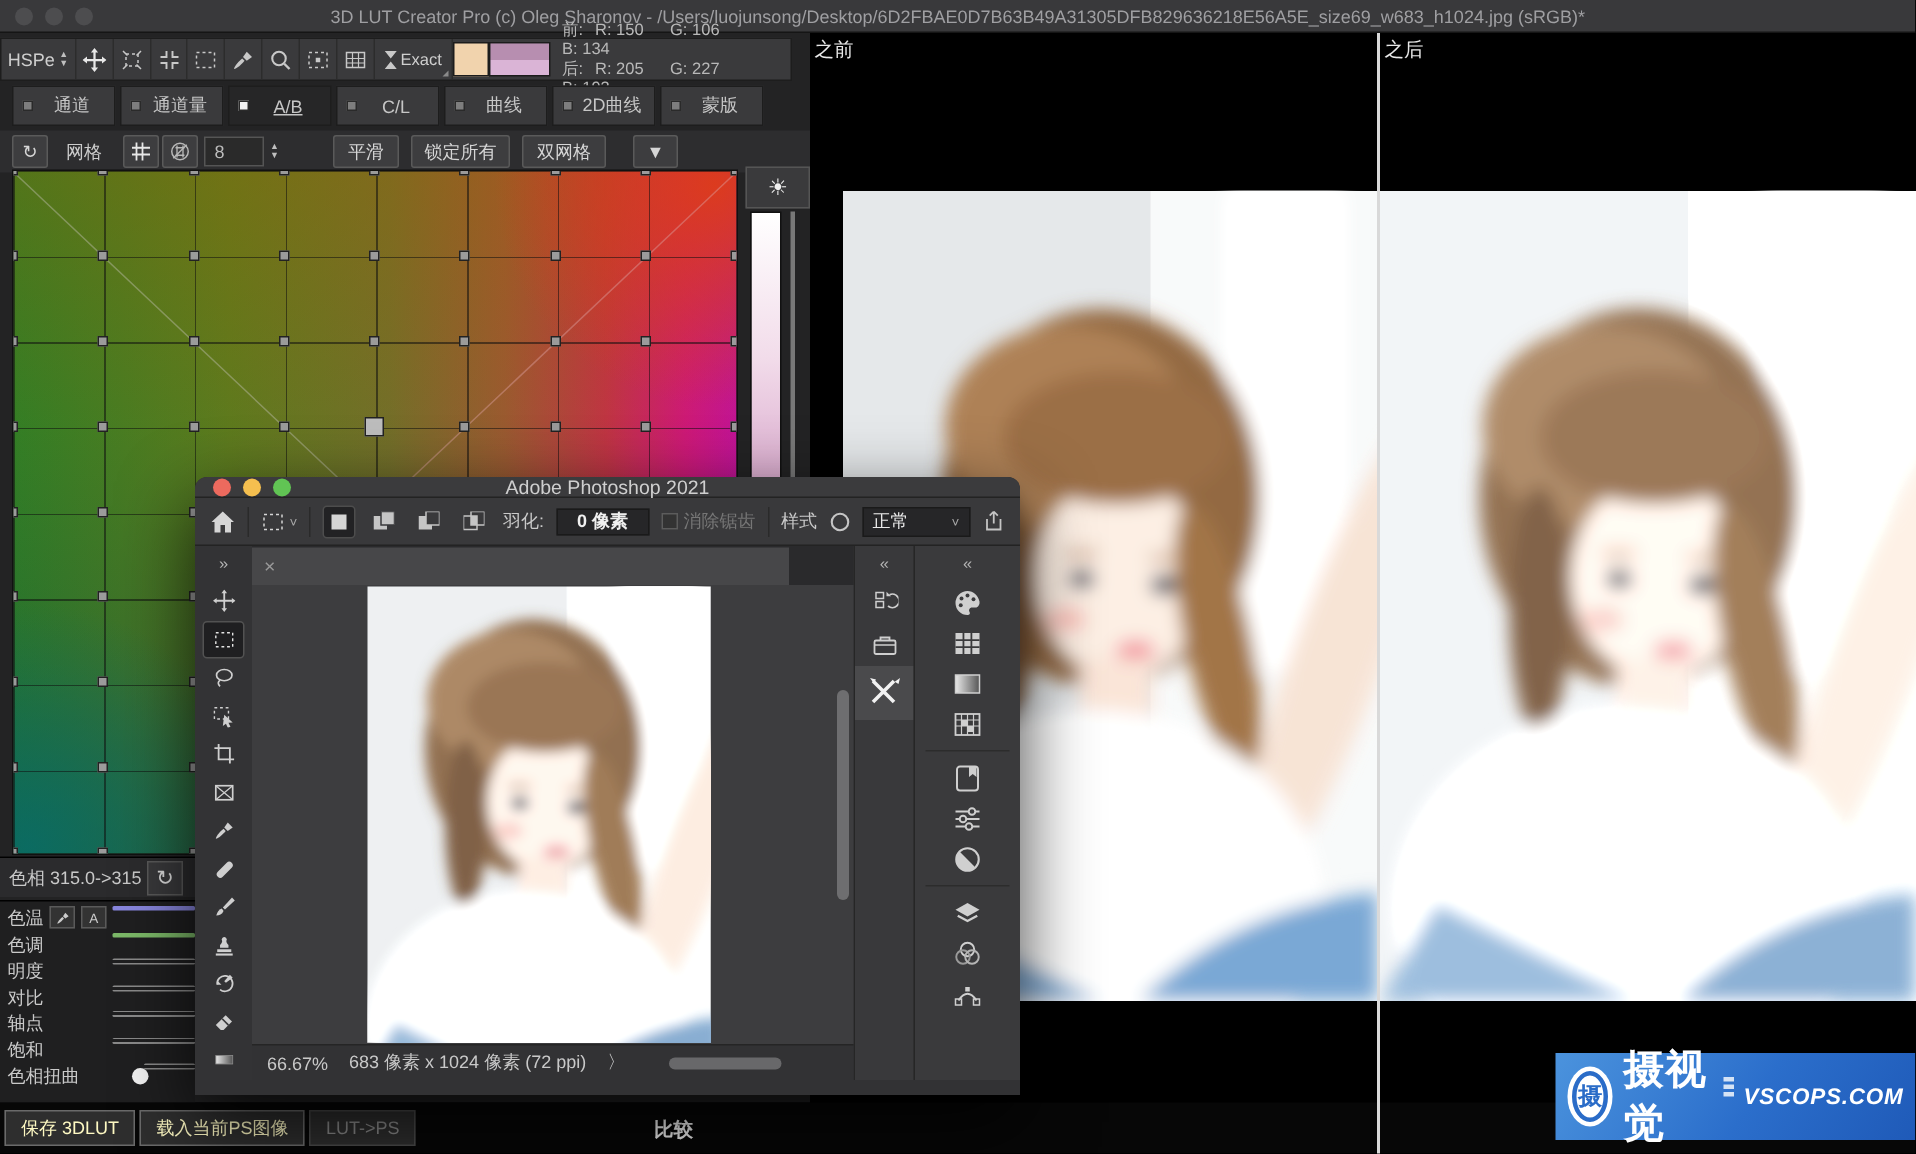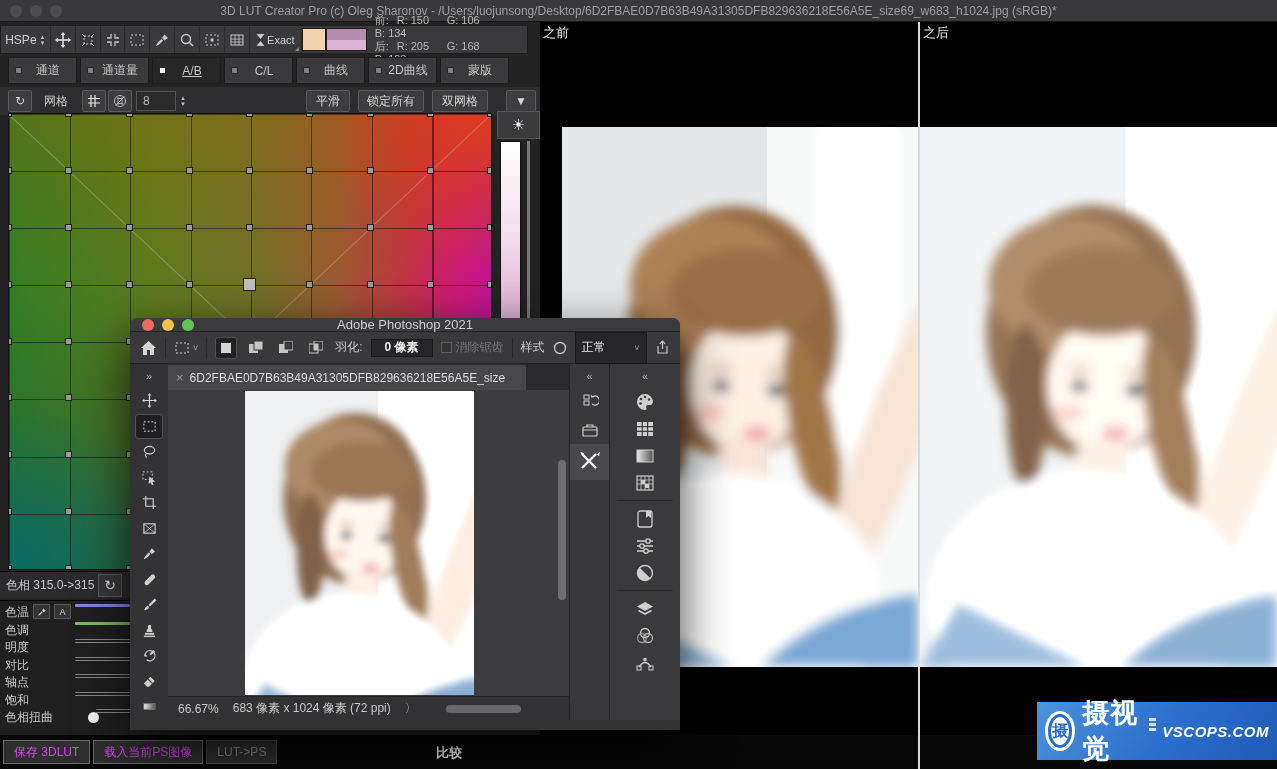--- a/index.html
+++ b/index.html
@@ -78,21 +78,21 @@
   .adj-panel { position:absolute; left:0; top:578px; width:130px; height:135px; background:#1f1f20; border-top:1px solid #000; padding-top:3px; }
   .adj-row { position:relative; height:17.5px; display:flex; }
   .adj-row .albl { font-size:12px; color:#c9c9c9; padding-left:5px; white-space:nowrap; }
   .track { position:absolute; right:0; width:55px; height:3px; border-radius:1px; }
   .track.thin { height:4px; background:linear-gradient(#8a8a8a 0 1px, transparent 1px 3px, #8a8a8a 3px 4px) !important; }
   .knob { position:absolute; left:88px; top:3px; width:11px; height:11px; border-radius:50%; background:#f2f2f2; }
   .mini-btn { width:17px; height:15px; border:1px solid #5a5a5a; background:#333; color:#ccc; font-size:9px; display:flex; align-items:center; justify-content:center; margin-left:4px; }
 
   
   .bottom-bar { position:absolute; left:0; top:735px; width:1277px; height:34px; background:#070707; display:flex; align-items:center; }
-  .bb-btn { height:24px; margin-left:3px; padding:0 10px; background:#2e2e2e; border:1px solid #6a6a6a; color:#d946ef; font-size:12px; display:flex; align-items:center; }
+  .bb-btn { height:24px; margin-left:3px; padding:0 10px; background:#2e2e2e; border:1px solid #6a6a6a; color:#fef9c3; font-size:12px; display:flex; align-items:center; }
   .bb-btn.dim { color:#8a8a8a; border-color:#4a4a4a; }
   .compare-lbl { position:absolute; left:436px; top:9px; color:#f0f0f0; font-size:13px; font-weight:bold; }
 
   
   .ba-label { position:absolute; top:24px; color:#e8e8e8; font-size:13px; z-index:2; }
   .divider { position:absolute; left:918px; top:22px; width:2px; height:747px; background:#d9d9d9; z-index:3; }
   .photo { position:absolute; top:127px; height:540px; overflow:hidden; }
   .photo svg { width:100%; height:100%; display:block; }
   .photo.before { left:562px; width:356px; filter:saturate(1.14) contrast(1.03); }
   .photo.after { left:920px; width:357px; filter:brightness(1.07) saturate(.88); }
@@ -103,21 +103,21 @@
   .ps-lights { position:absolute; left:12px; display:flex; gap:8px; }
   .ps-light { width:12px; height:12px; border-radius:50%; }
   .ps-title { width:100%; text-align:center; font-size:13px; color:#cfcfcf; }
   .ps-options { height:32px; background:#39393b; border-bottom:1px solid #232323; display:flex; align-items:center; gap:8px; padding:0 10px; color:#c9c9c9; font-size:12px; white-space:nowrap; }
   .vsep { width:1px; height:20px; background:#2a2a2a; }
   .mode-box { width:22px; height:22px; display:flex; align-items:center; justify-content:center; border-radius:3px; }
   .mode-box.pressed { background:#222224; border:1px solid #4d4d4d; }
   .feather-input { width:62px; height:18px; background:#262628; border:1px solid #1a1a1a; color:#f0f0f0; display:flex; align-items:center; justify-content:center; font-size:12px; }
   .ps-check { color:#767676; display:flex; align-items:center; gap:4px; }
   .ps-check .box { width:11px; height:11px; border:1px solid #5c5c5c; background:#333; }
-  .style-drop { width:72px; height:32px; background:#262628; border:1px solid #1a1a1a; display:flex; align-items:center; justify-content:space-between; padding:0 6px; color:#e8e8e8; }
+  .style-drop { width:72px; height:20px; background:#262628; border:1px solid #1a1a1a; display:flex; align-items:center; justify-content:space-between; padding:0 6px; color:#e8e8e8; }
 
   .ps-body { display:flex; height:356px; }
   .ps-tools { width:38px; background:#333335; display:flex; flex-direction:column; align-items:center; }
   .ps-tools .hdr { height:24px; width:100%; color:#b5b5b5; font-size:11px; display:flex; align-items:center; justify-content:center; }
   .ptool { width:28px; height:25.5px; display:flex; align-items:center; justify-content:center; border-radius:3px; }
   .ptool.selected { background:#1f1f21; border:1px solid #525252; }
 
   .ps-center { flex:1; display:flex; flex-direction:column; min-width:0; }
   .ps-tabbar { height:26px; background:#2a2a2c; display:flex; align-items:flex-end; }
   .ps-doctab { width:358px; height:25px; background:#474749; display:flex; align-items:center; gap:6px; padding:0 8px; font-size:12px; color:#dcdcdc; white-space:nowrap; overflow:hidden; }
@@ -262,21 +262,21 @@
         <span>Exact</span>
         <span class="exact-corner"></span>
       </div>
       <div class="swatch swatch-before" style="background: rgb(241, 211, 173);"></div>
       <div class="swatch swatch-after">
         <div style="background: rgb(183, 142, 176);"></div>
         <div style="background: rgb(218, 180, 214);"></div>
       </div>
       <div class="rgb-readout">
         <div class="rgb-row"><span class="lab">前:</span><span class="v">R: 150</span><span class="v">G: 106</span><span class="v">B: 134</span></div>
-        <div class="rgb-row"><span class="lab">后:</span><span class="v">R: 205</span><span class="v">G: 168</span><span class="v">B: 193</span></div>
+        <div class="rgb-row"><span class="lab">后:</span><span class="v">R: 205</span><span class="v">G: 227</span><span class="v">B: 193</span></div>
       </div>
     </div>
 
     <div class="tab-row">
       <div class="tab">
           <span class="ind"></span>
           <span class="lbl">通道</span>
         </div>
       <div class="tab">
           <span class="ind"></span>
@@ -319,21 +319,21 @@
             <path d="M2.5 11.5l9-9" stroke="#b8b8b8"></path>
           </svg>
       </div>
       <div class="num-box" style="margin-left:4px">
           <span>8</span>
         </div>
       <span class="updown" style="margin-left:4px">
           <span>▲</span>
           <span>▼</span>
         </span>
-      <div class="gc-btn" style="margin-left:120px; width:44px">
+      <div class="gc-btn" style="margin-left:36px; width:44px">
           <span>平滑</span>
         </div>
       <div class="gc-btn" style="margin-left:8px; width:66px">
           <span>锁定所有</span>
         </div>
       <div class="gc-btn" style="margin-left:8px; width:56px">
           <span>双网格</span>
         </div>
       <div class="gc-btn" style="margin-left:18px; width:30px">
           <span>▼</span>
@@ -646,21 +646,20 @@
           <svg class="ic" width="15" height="15" viewBox="0 0 16 16">
               <rect x="2" y="5" width="12" height="6" fill="url(#grad-tool)" stroke="#8a8a8a" stroke-width=".6"></rect>
             </svg>
         </div>
       </div>
 
       <div class="ps-center">
         <div class="ps-tabbar">
           <div class="ps-doctab">
             <span class="x">×</span>
-            <span>6D2FBAE0D7B63B49A31305DFB829636218E56A5E_size</span>
           </div>
         </div>
         <div class="ps-canvas">
           <div class="ps-photo">
             <svg viewBox="10 0 336 540" preserveAspectRatio="xMidYMid slice">
                 <use href="#portrait"></use>
               </svg>
           </div>
           <div class="ps-vscroll"></div>
         </div>

